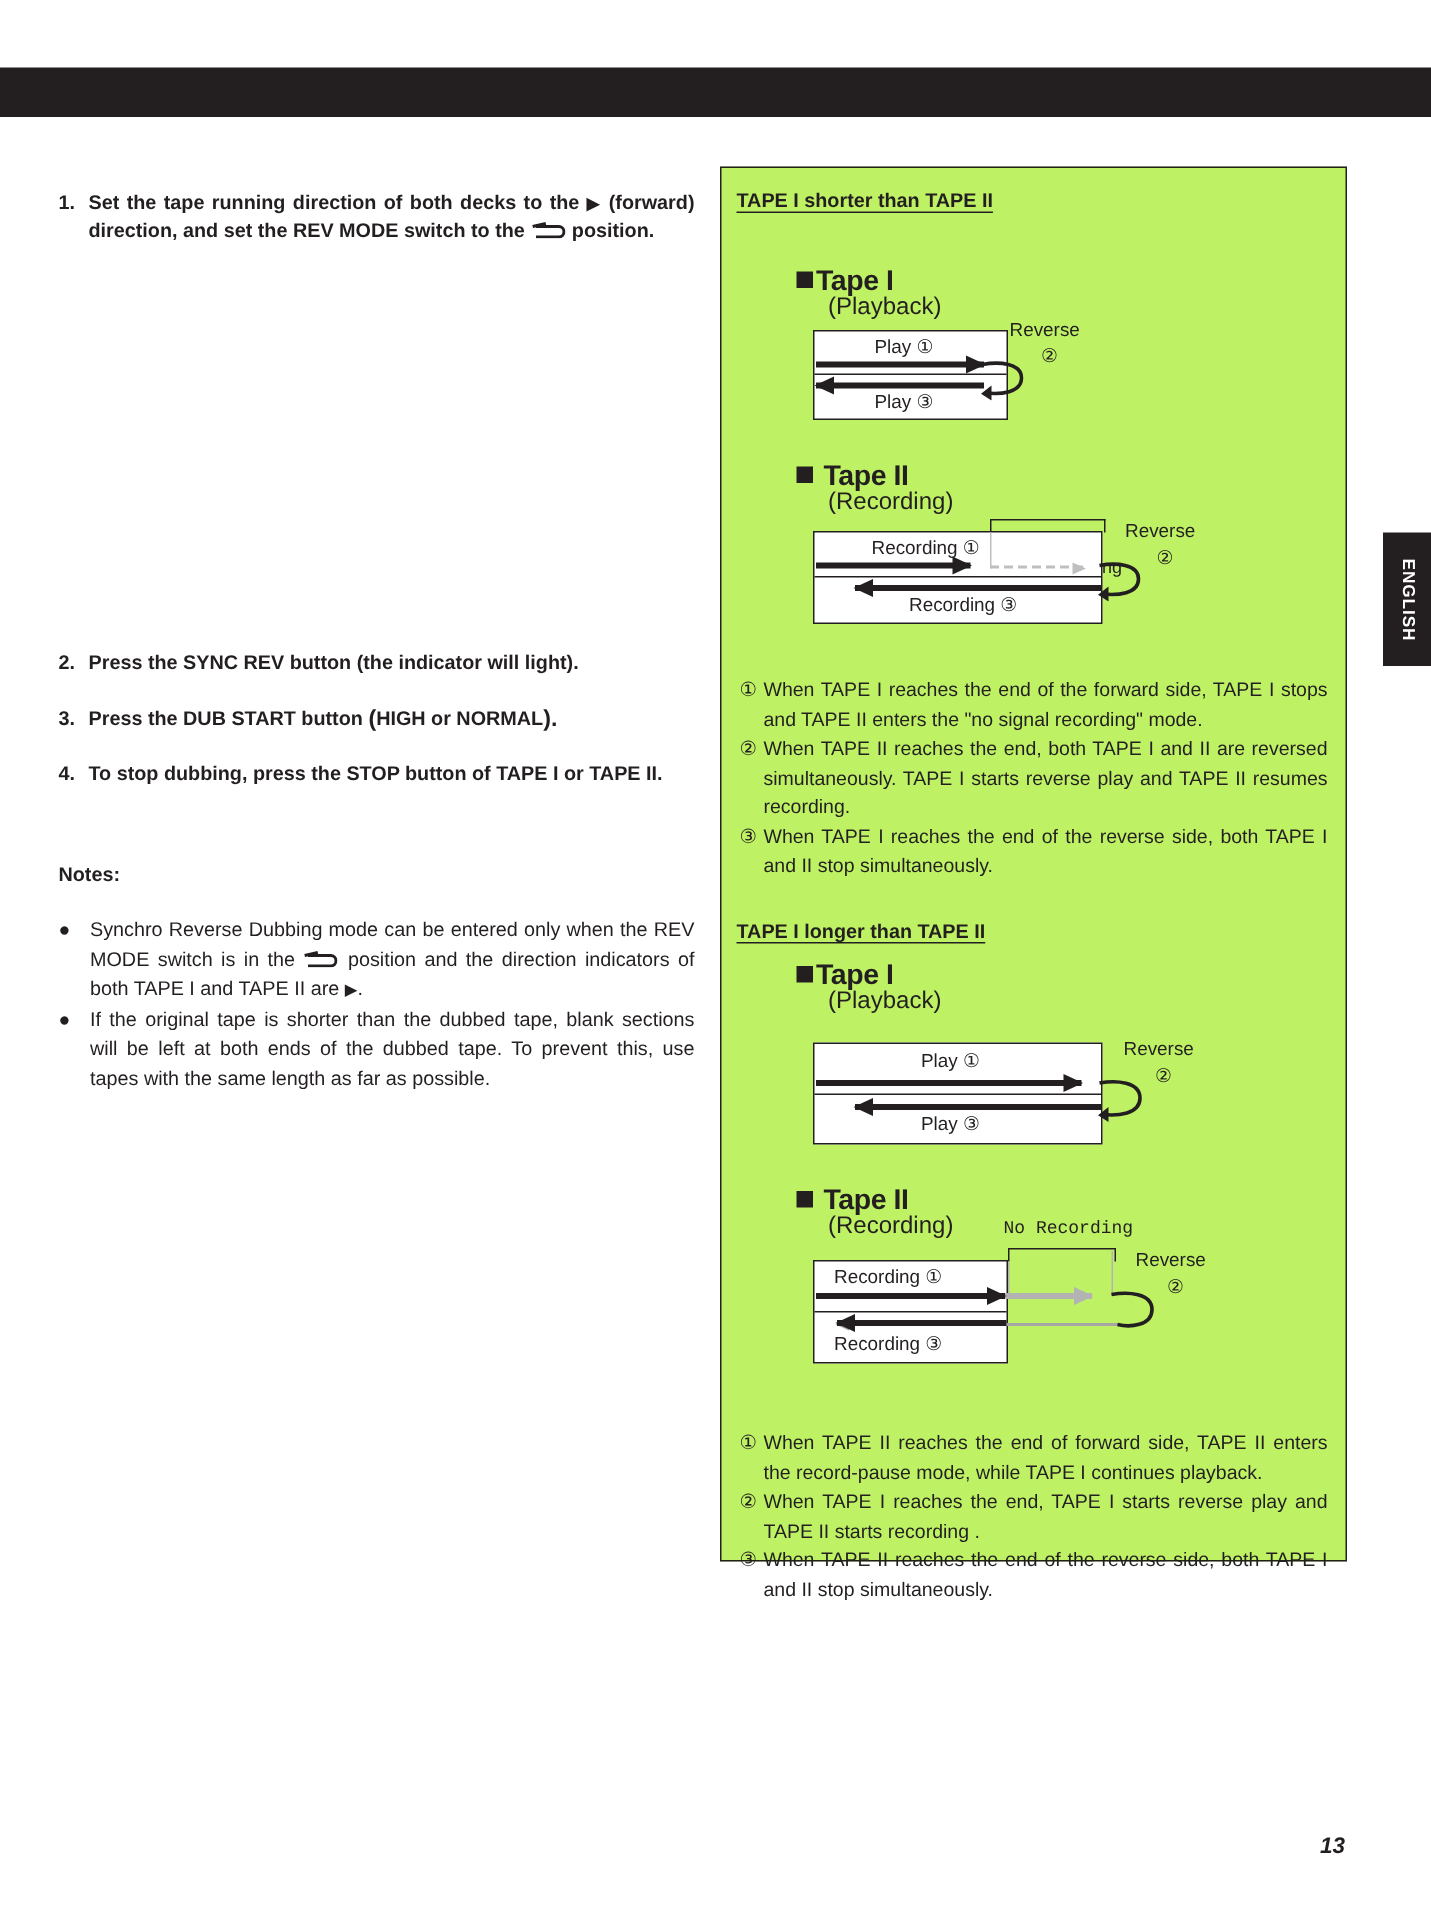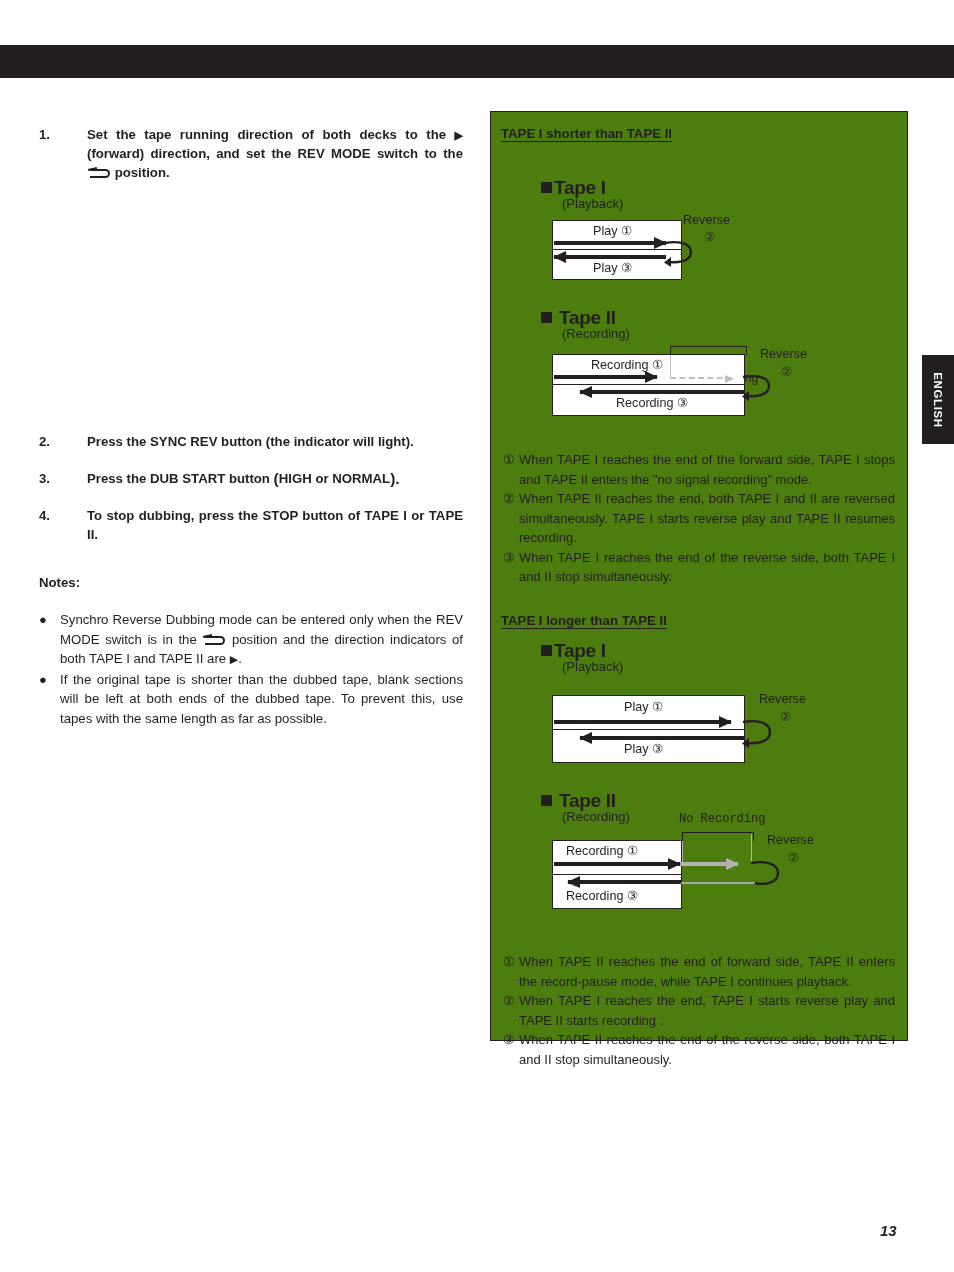--- a/index.html
+++ b/index.html
@@ -66,21 +66,21 @@
   }
   .step {
     display: flex;
     margin-top: 17px;
     font-size: 13.2px;
     line-height: 19px;
     font-weight: bold;
     color: #231f20;
   }
   .step .num { width: 20px; flex: none; }
-  .step .body { flex: 1; text-align: justify; margin-left: 28px; }
+  .step .body { flex: 1; text-align: justify; }
   .step .body.nojust { text-align: left; }
   .step2 { margin-top: 21px; }
   .step3 { margin-top: 18px; }
   .step4 { margin-top: 18px; }
   .tri { font-size: 11px; line-height: 1; }
   .paren-big { font-size: 15.5px; line-height: 0; position: relative; top: 1px; }
 
   
   .revglyph {
     display: inline-block;
@@ -225,25 +225,25 @@
   .note-item .bullet {
     width: 21px; flex: none;
     font-size: 13px;
     line-height: 19.5px;
   }
   .note-item .ntext { flex: 1; text-align: justify; }
 
   
   .right-box {
     position: absolute;
-    left: 490px; top: 111px;
+    left: 480px; top: 111px;
     width: 418px; height: 930px;
     border: 1.6px solid #231f20;
     box-sizing: border-box;
-    background: #4d7c0f;
+    background: #bef264;
   }
   .box-title {
     position: absolute;
     font-size: 13.2px;
     font-weight: bold;
     color: #231f20;
     text-decoration: underline;
     text-underline-offset: 3px;
   }
   .tape-head {
@@ -258,21 +258,21 @@
     margin-right: 2px;
   }
   .tape-head .sq.gap { margin-right: 7px; }
   .tape-head .tname {
     font-size: 19px;
     font-weight: bold;
     letter-spacing: -0.3px;
   }
   .tape-sub {
     position: absolute;
-    font-size: 13px;
+    font-size: 16px;
     color: #231f20;
   }
 
   
   .dg { position: absolute; }
   .tbox {
     position: absolute;
     border: 1px solid #231f20;
     box-sizing: border-box;
     background: #fff;

